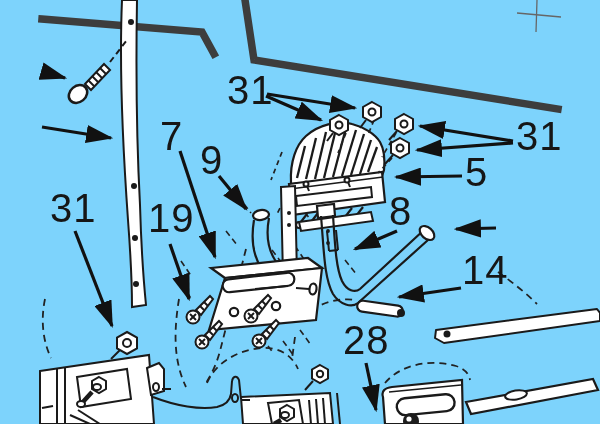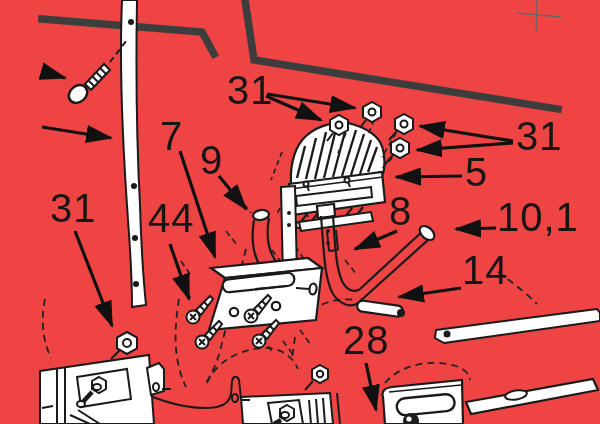--- a/index.html
+++ b/index.html
@@ -1,16 +1,16 @@
 <!DOCTYPE html>
 <html><head>
 <meta charset="utf-8">
 <style>
   html,body{margin:0;padding:0;background:#fff;}
-  .stage{position:relative;width:600px;height:424px;background:#ef4444;overflow:hidden;
+  .stage{position:relative;width:600px;height:424px;background:#7dd3fc;overflow:hidden;
          font-family:"Liberation Sans",sans-serif;}
   .stage svg{position:absolute;left:0;top:0;}
   .callout{position:absolute;font-size:40px;line-height:1;color:#161616;
            letter-spacing:1px;white-space:nowrap;user-select:none;}
 </style>
 </head>
 <body>
 
 <div class="stage">
 
@@ -291,19 +291,18 @@
     <line x1="366" y1="363" x2="376" y2="410" marker-end="url(#ah)"></line>
   </g>
 </svg>
 
 <div class="callout" style="left:227px;top:70px;">31</div>
 <div class="callout" style="left:516px;top:116px;">31</div>
 <div class="callout" style="left:465px;top:152px;">5</div>
 <div class="callout" style="left:160px;top:116px;">7</div>
 <div class="callout" style="left:200px;top:140px;">9</div>
 <div class="callout" style="left:389px;top:191px;">8</div>
-<div class="callout" style="left:497px;top:197px;">10,1</div>
 <div class="callout" style="left:462px;top:250px;text-align:center;">14</div>
-<div class="callout" style="left:148px;top:198px;">44</div>
+<div class="callout" style="left:148px;top:198px;">19</div>
 <div class="callout" style="left:50px;top:188px;">31</div>
 <div class="callout" style="left:343px;top:320px;">28</div>
 
 </div>
 
 </body></html>

